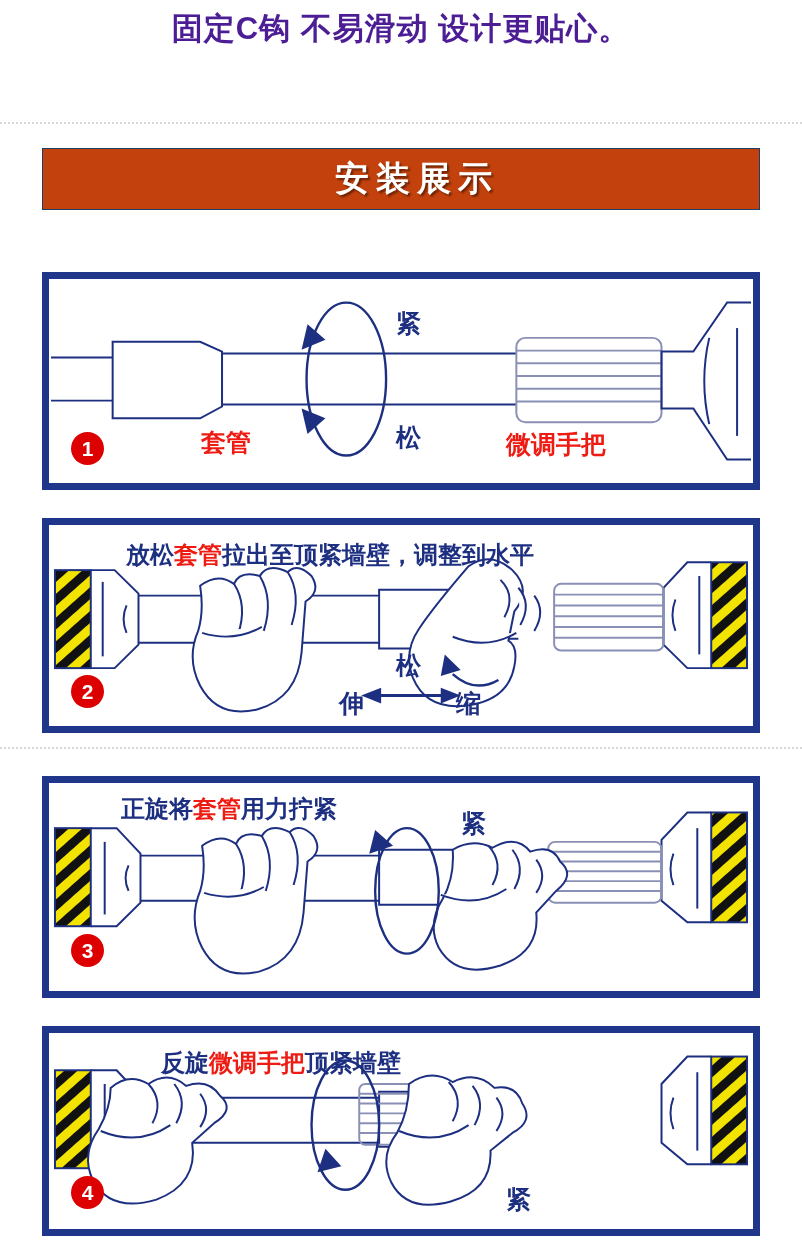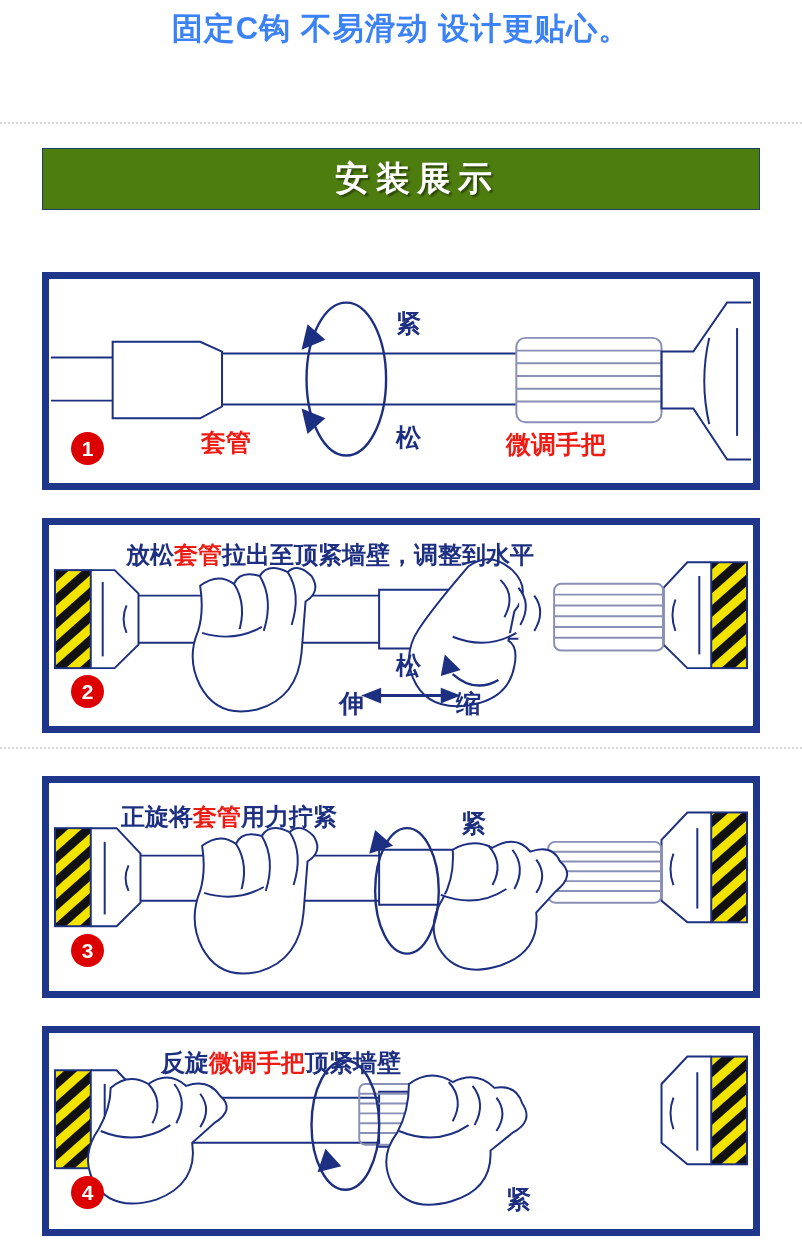--- a/index.html
+++ b/index.html
@@ -18,21 +18,21 @@
 
   
   .top-heading {
     position: absolute;
     left: 0;
     top: 8px;
     width: 802px;
     text-align: center;
     font-size: 31px;
     font-weight: bold;
-    color: #3b82f6;
+    color: #4c1d95;
     letter-spacing: 1px;
     white-space: nowrap;
   }
 
   
   .dot-sep {
     position: absolute;
     left: 0;
     width: 802px;
     height: 0;
@@ -41,21 +41,21 @@
   .dot-sep.s1 { top: 122px; }
   .dot-sep.s2 { top: 747px; }
 
   
   .banner {
     position: absolute;
     left: 42px;
     top: 148px;
     width: 718px;
     height: 62px;
-    background: #4d7c0f;
+    background: #c2410c;
     border: 1px solid #1b3f66;
     box-sizing: border-box;
     display: flex;
     align-items: center;
     justify-content: center;
     padding-left: 32px;
   }
   .banner-text {
     color: #ffffff;
     font-size: 34px;
@@ -90,21 +90,21 @@
     position: absolute;
     font-size: 24px;
     font-weight: bold;
     color: #1d2f80;
     white-space: nowrap;
     letter-spacing: 0px;
   }
   .caption .hl { color: #ee1b13; }
 
   .cap-p2 { left: 75px;  top: 12px; }
-  .cap-p3 { left: 70px;  top: 16px; }
+  .cap-p3 { left: 70px;  top: 8px; }
   .cap-p4 { left: 78px;  top: 12px; margin-left: 32px; }
 
   
   .badge {
     position: absolute;
     width: 33px;
     height: 33px;
     border-radius: 50%;
     background: #dd0000;
     color: #ffffff;

